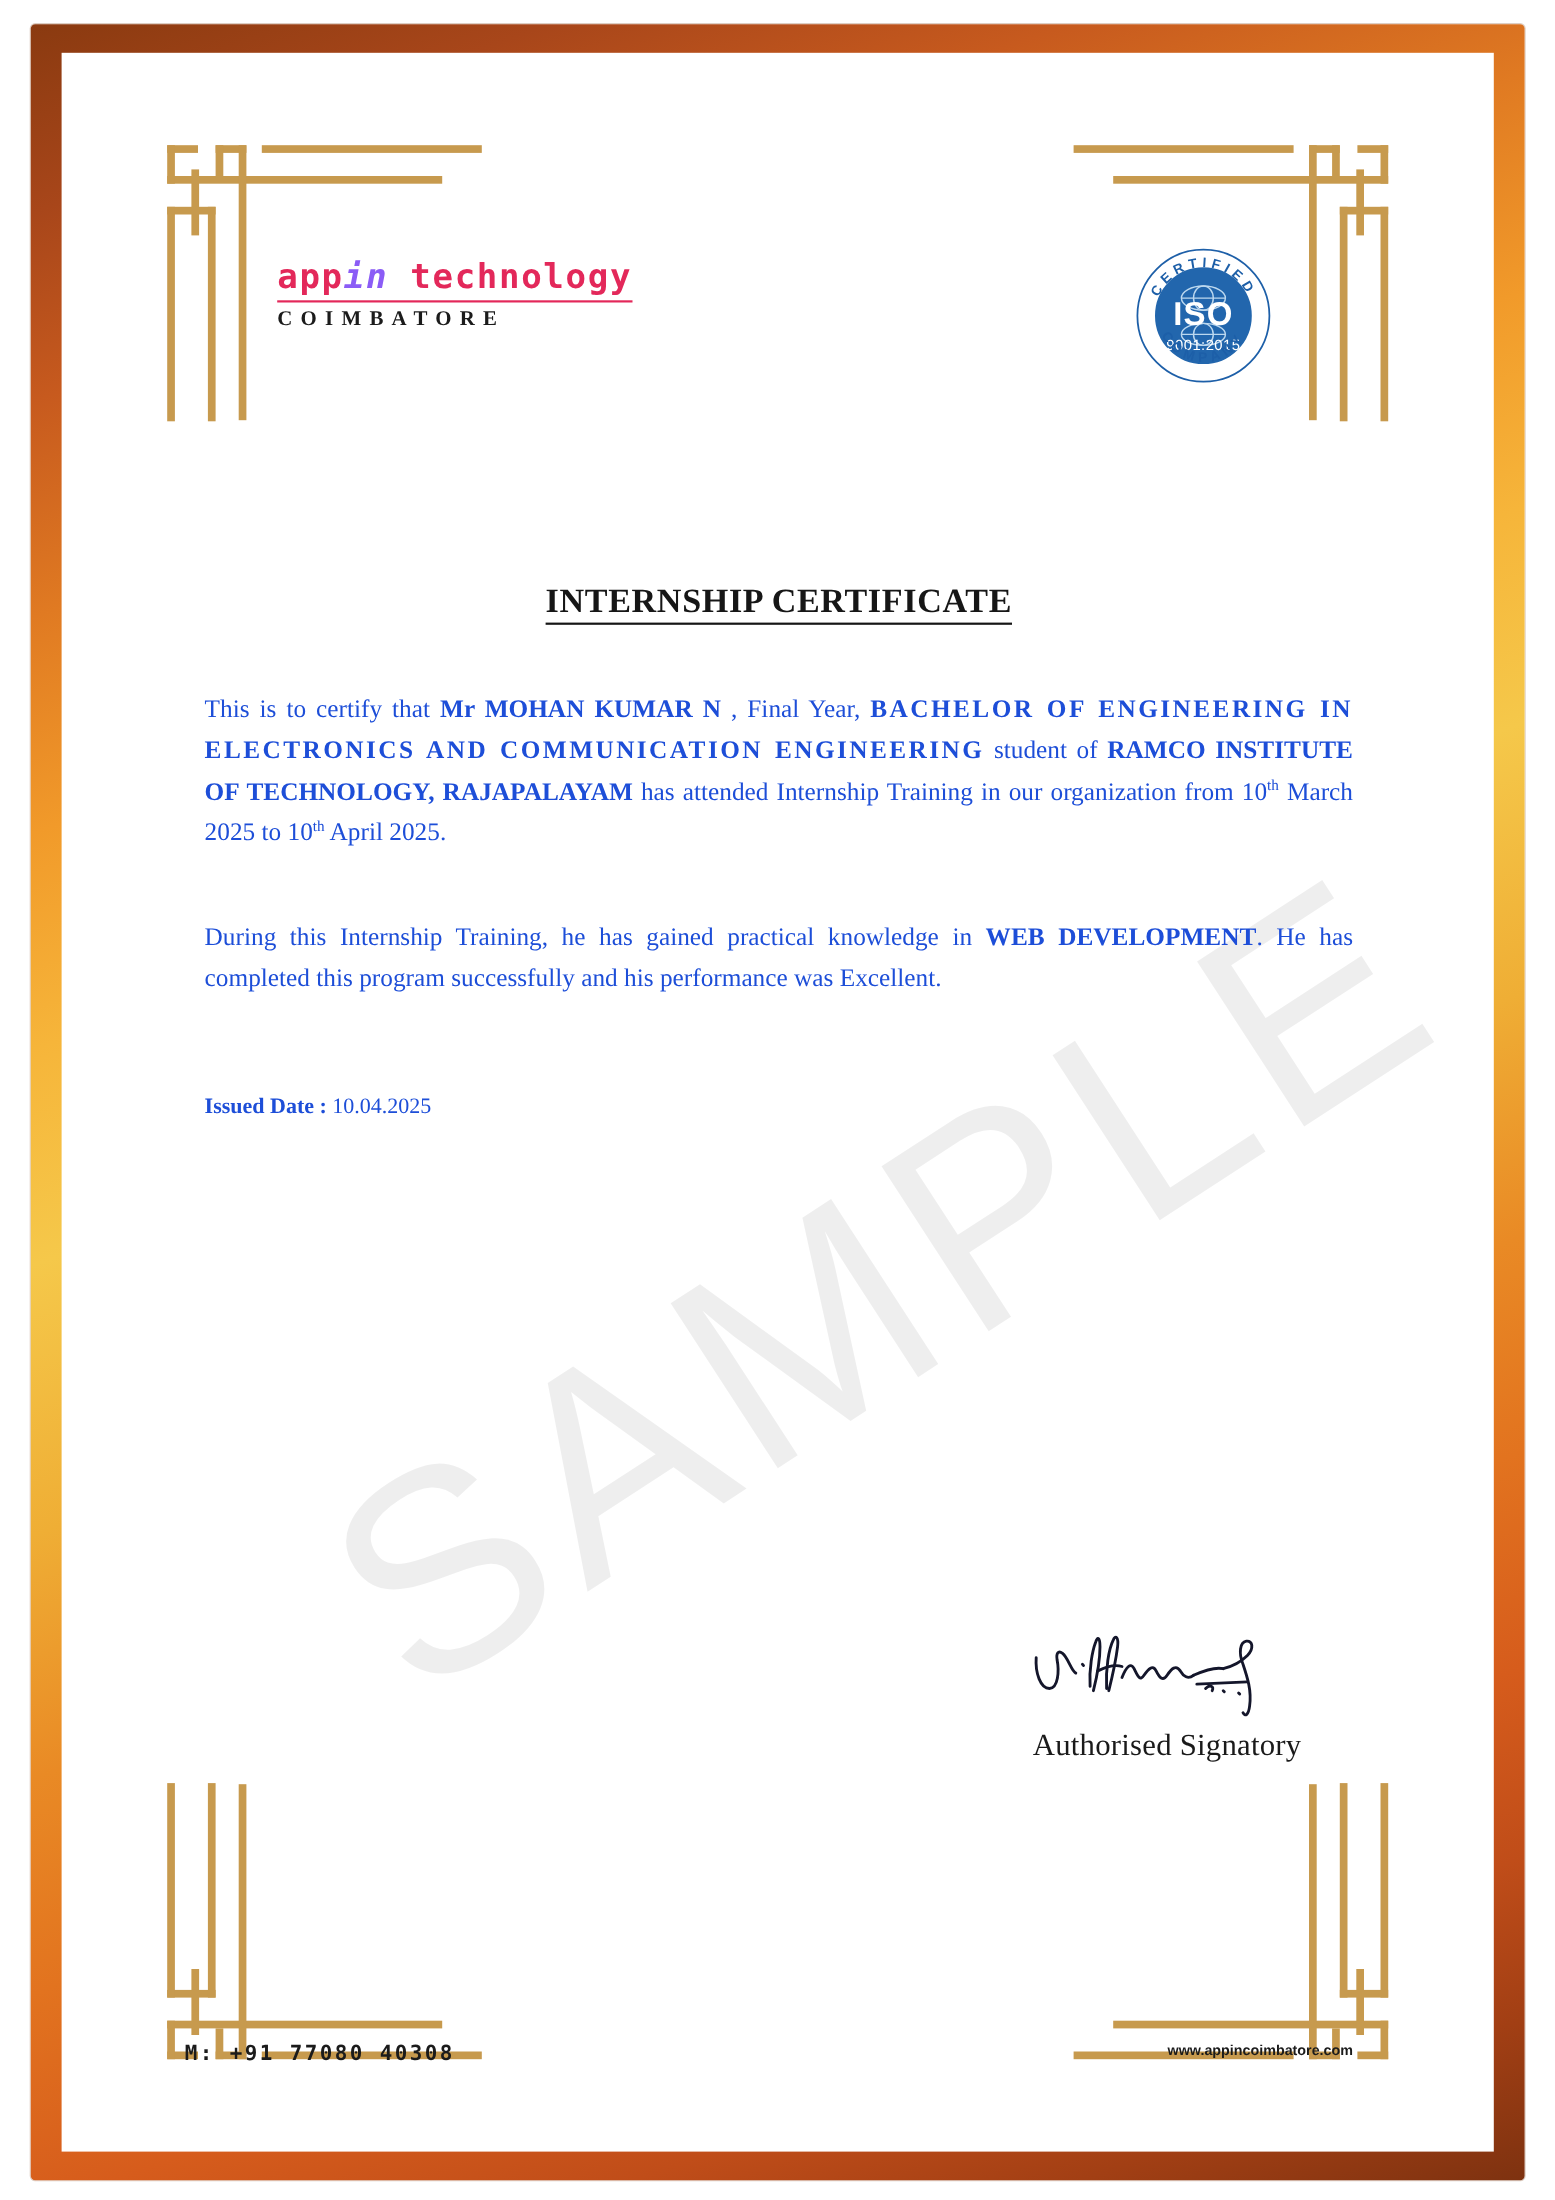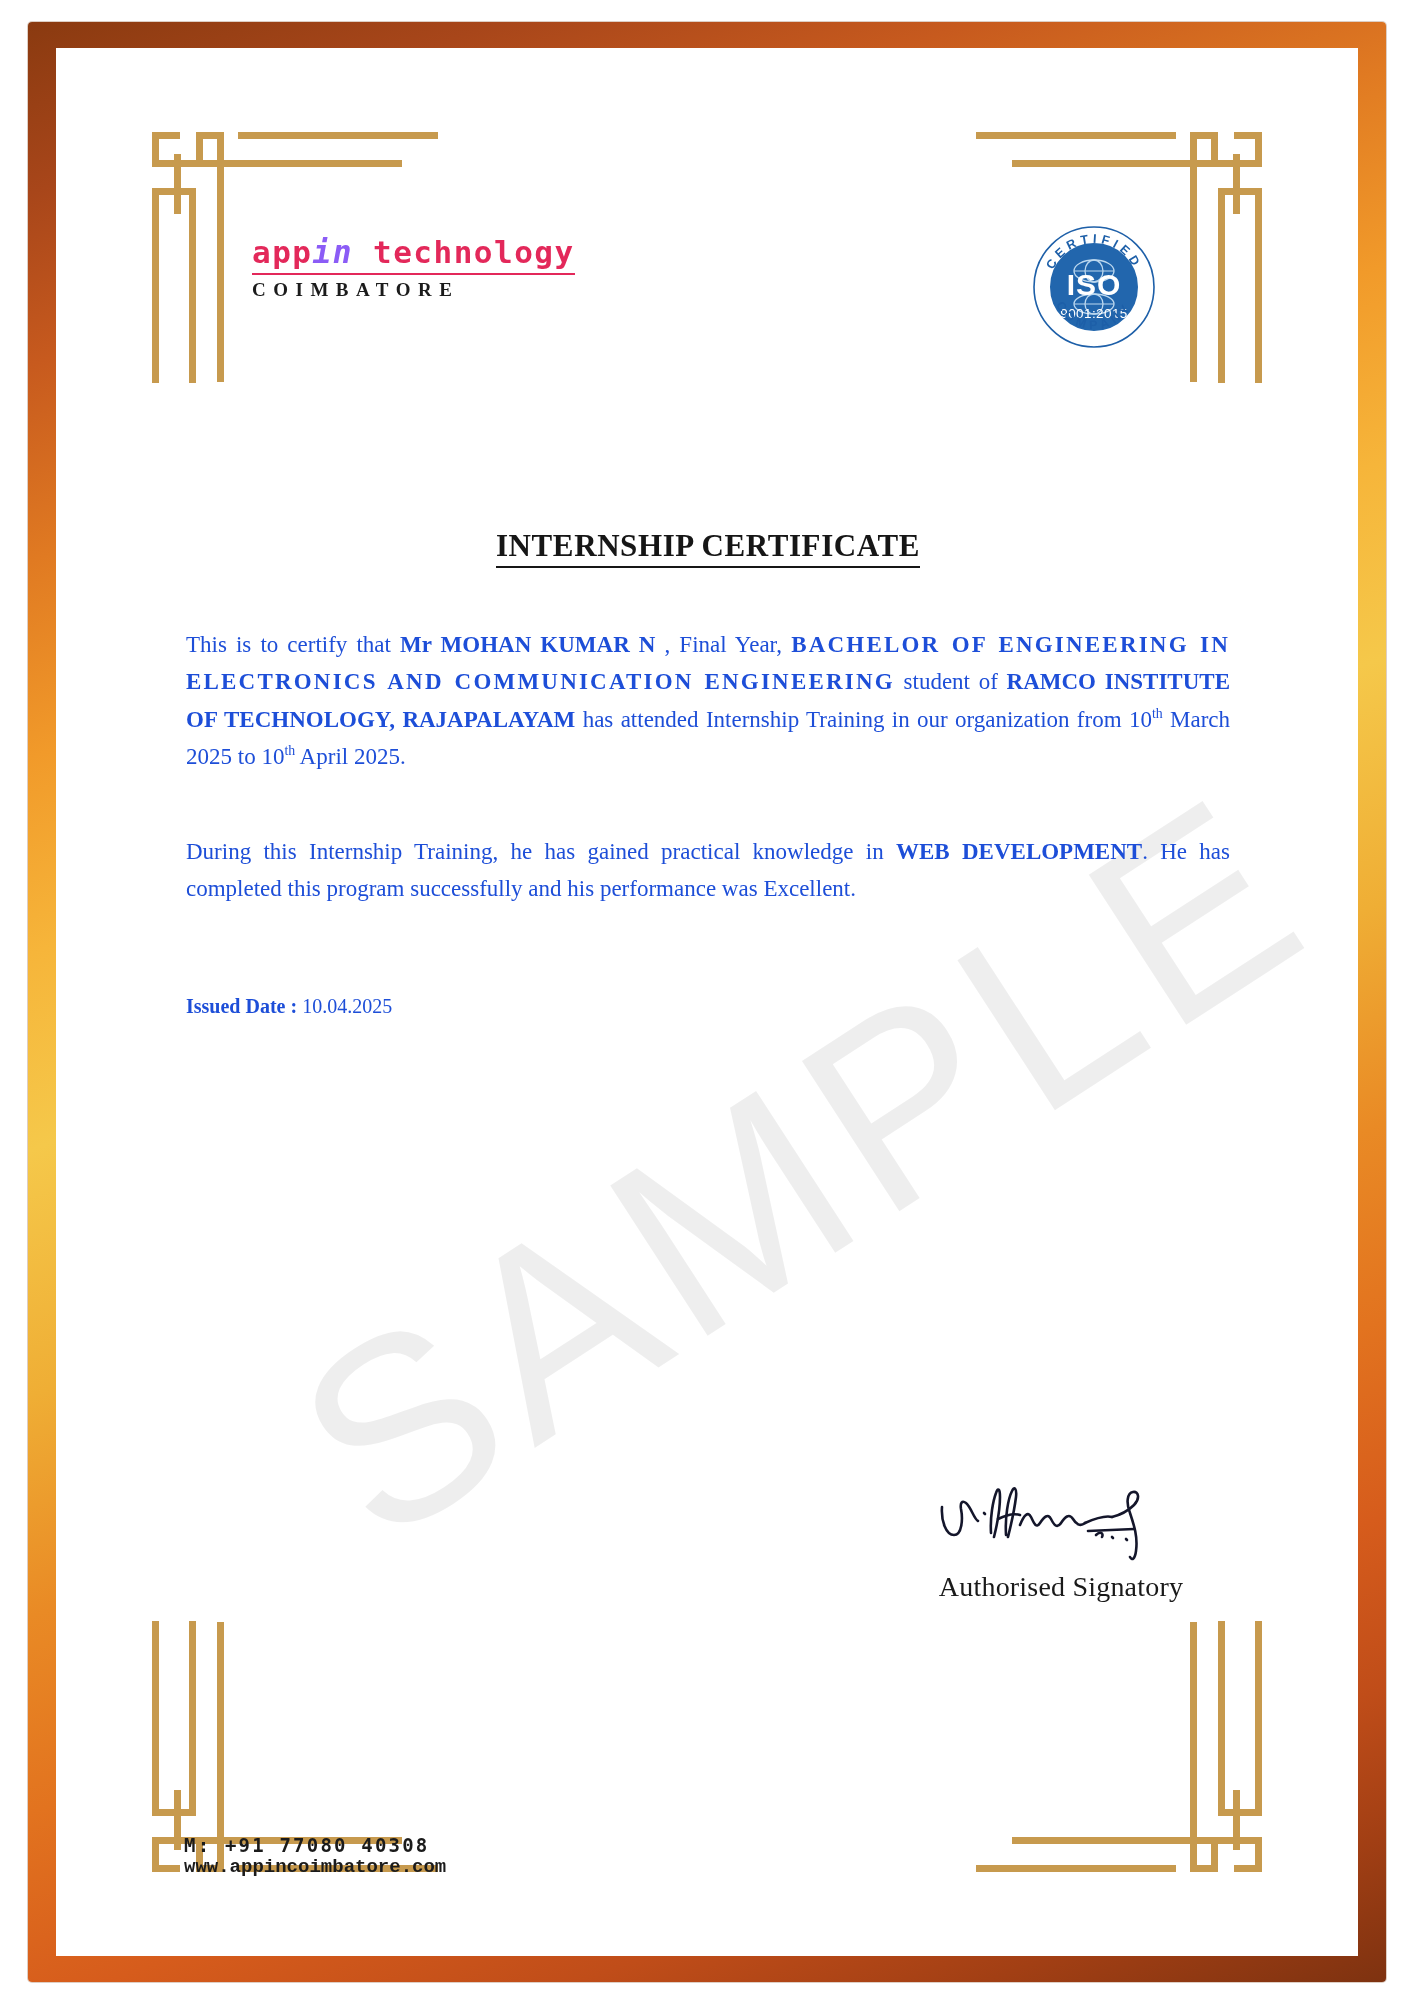--- a/index.html
+++ b/index.html
@@ -159,27 +159,27 @@
     font-size:260px;
     font-weight:400;
     color:rgba(0,0,0,0.065);
     letter-spacing:12px;
     transform:rotate(-33deg) translate(-10px,190px);
     white-space:nowrap;
   }
 
   
   .footer{
-    position:absolute;left:128px;right:128px;bottom:78px;
+    position:absolute;left:112px;right:128px;bottom:78px;
     display:flex;justify-content:space-between;
     font-family:"DejaVu Sans Mono", monospace;
-    font-size:19px;font-weight:bold;color:#1b1b1b;flex-direction:column;
+    font-size:19px;font-weight:bold;color:#1b1b1b;
   }
   .footer .phone{letter-spacing:2.2px;}
-  .footer .web{letter-spacing:0px;font-family:Liberation Mono, monospace;font-size:19px;}
+  .footer .web{letter-spacing:0px;font-family:Liberation Sans, sans-serif;font-size:13px;}
 </style>
 </head>
 <body>
 
 <div class="page">
 
   <div class="frame-outer"></div>
   <div class="frame-inner">
 
     <div class="corner tl">

